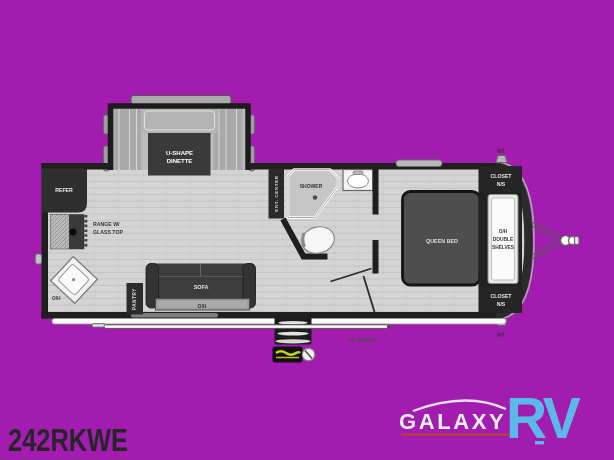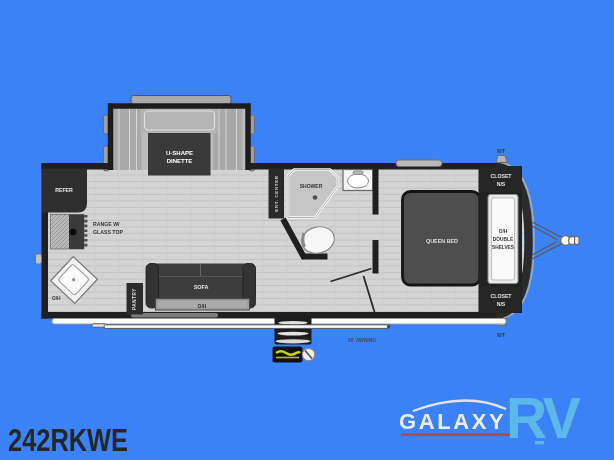--- a/index.html
+++ b/index.html
@@ -1,16 +1,16 @@
 <!DOCTYPE html>
 <html><head>
 <meta charset="utf-8">
 <style>
   html,body{margin:0;padding:0;background:#ffffff;}
-  .page{position:relative;width:614px;height:460px;background:#3b82f6;font-family:"Liberation Sans",sans-serif;}
+  .page{position:relative;width:614px;height:460px;background:#a21caf;font-family:"Liberation Sans",sans-serif;}
   svg text{font-family:"Liberation Sans",sans-serif;}
 </style>
 </head>
 <body>
 <div class="page">
 <svg width="614" height="460" viewBox="0 0 614 460" xmlns="http://www.w3.org/2000/svg">
 <defs>
   <pattern id="floor" width="24" height="6.5" patternUnits="userSpaceOnUse">
     <rect width="24" height="6.5" fill="#d4d4d4"></rect>
     <rect y="5.5" width="24" height="1" fill="#c3c3c3"></rect>

